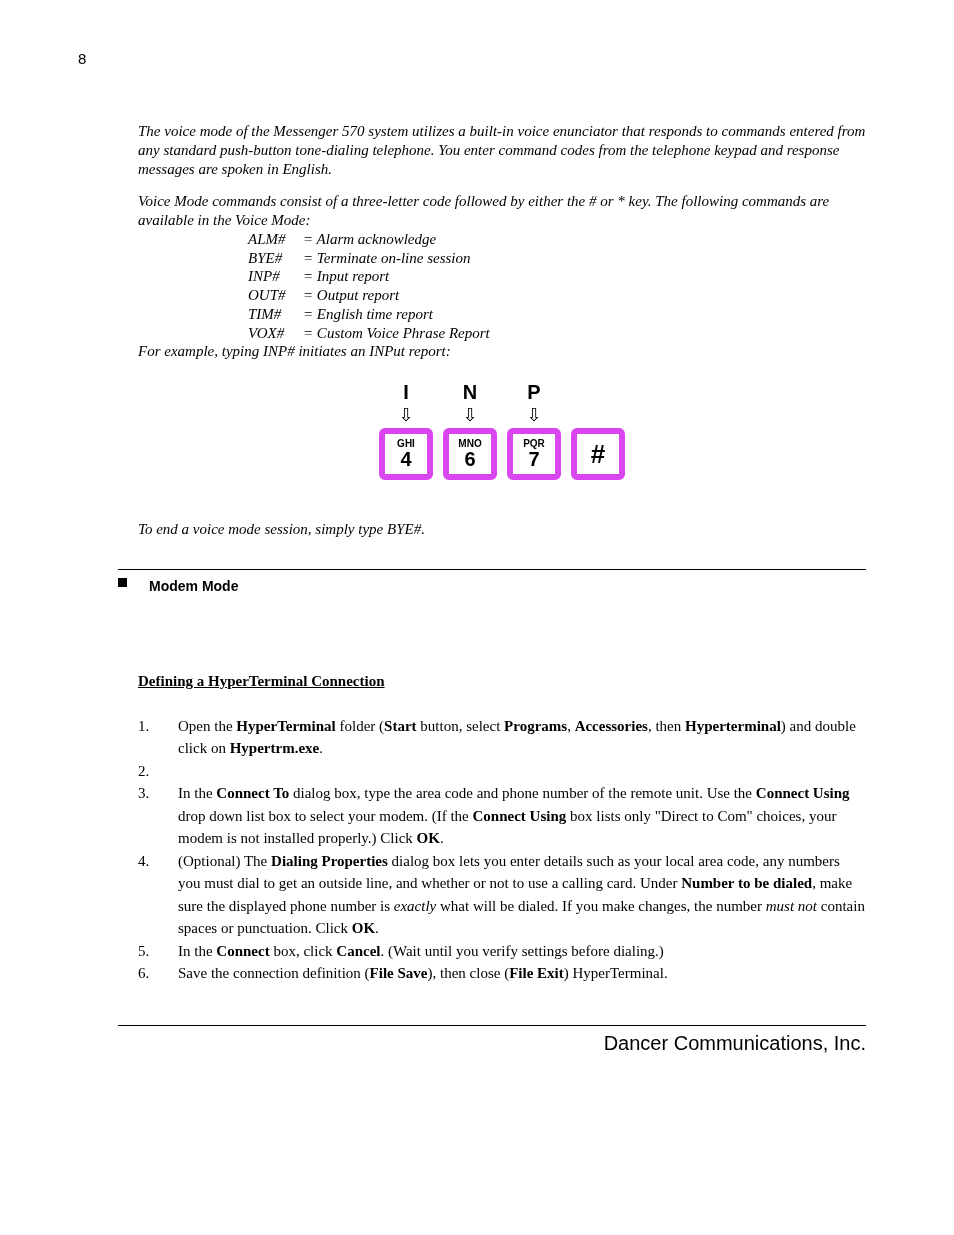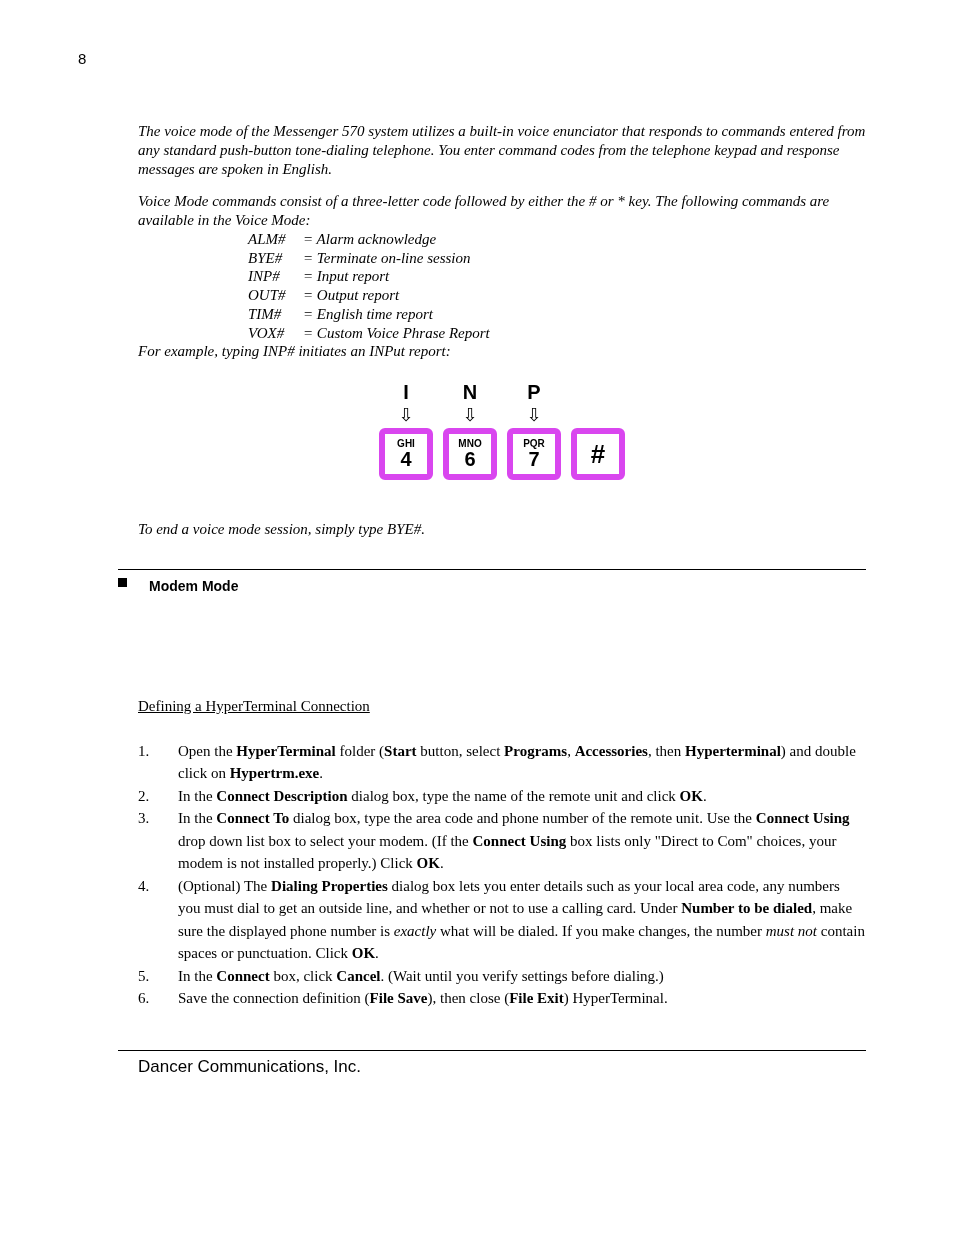--- a/index.html
+++ b/index.html
@@ -86,41 +86,41 @@
     display: flex;
   }
   .bullet {
     width: 9px;
     height: 9px;
     background: #000;
     margin-right: 22px;
     display: inline-block;
   }
   .subhead {
-    font-weight: normal;
+    font-weight: bold;
     text-decoration: underline;
-    margin-top: 104px;
+    margin-top: 79px;
     margin-bottom: 25px;
   }
   .steps {
     line-height: 1.5;
   }
   .step-row { display: flex; }
   .step-num { width: 40px; flex-shrink: 0; }
   .bold { font-weight: bold; font-style: normal; margin-top: 48px; }
   .ital { font-style: italic; }
   .hr2 {
     border: none;
     border-top: 1px solid #000;
     margin: 40px 0 6px -20px;
   }
   .footer {
-    text-align: left;
+    text-align: right;
     font-family: 'Comic Sans MS', cursive, sans-serif;
-    font-size: 17px;
+    font-size: 20px;
   }
 </style>
 </head>
 <body>
 
 <div class="page-num">8</div>
 
 <div class="content">
 
   <div class="para">The voice mode of the Messenger 570 system utilizes a built-in voice enunciator that responds to commands entered from any standard push-button tone-dialing telephone. You enter command codes from the telephone keypad and response messages are spoken in English.</div>
@@ -202,23 +202,20 @@
 
     <div class="step-row">
       <div class="step-num">1.</div>
       <div>
         <span>Open the </span><span class="bold">HyperTerminal</span><span> folder (</span><span class="bold">Start</span><span> button, select </span><span class="bold">Programs</span><span>, </span><span class="bold">Accessories</span><span>, then </span><span class="bold">Hyperterminal</span><span>) and double click on </span><span class="bold">Hypertrm.exe</span><span>.</span>
       </div>
     </div>
 
     <div class="step-row">
       <div class="step-num">2.</div>
-      <div>
-        <span>In the </span><span class="bold">Connect Description</span><span> dialog box, type the name of the remote unit and click </span><span class="bold">OK</span><span>.</span>
-      </div>
     </div>
 
     <div class="step-row">
       <div class="step-num">3.</div>
       <div>
         <span>In the </span><span class="bold">Connect To</span><span> dialog box, type the area code and phone number of the remote unit. Use the </span><span class="bold">Connect Using</span><span> drop down list box to select your modem. (If the </span><span class="bold">Connect Using</span><span> box lists only "Direct to Com" choices, your modem is not installed properly.) Click </span><span class="bold">OK</span><span>.</span>
       </div>
     </div>
 
     <div class="step-row">

